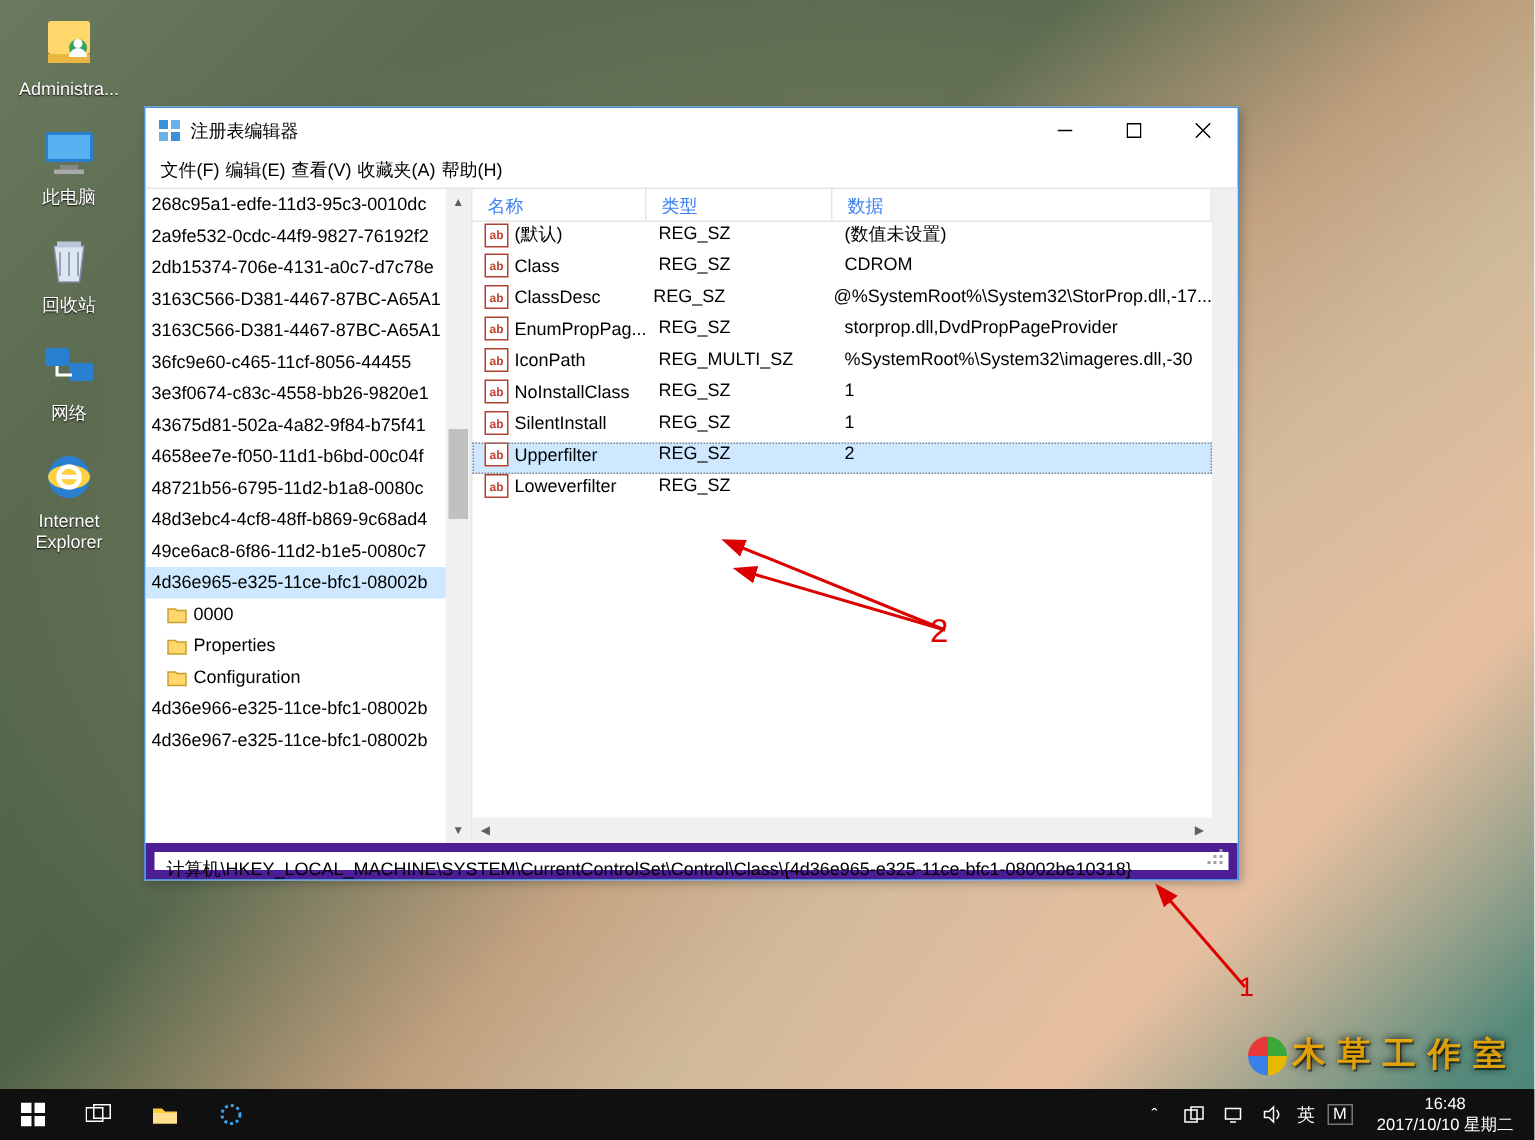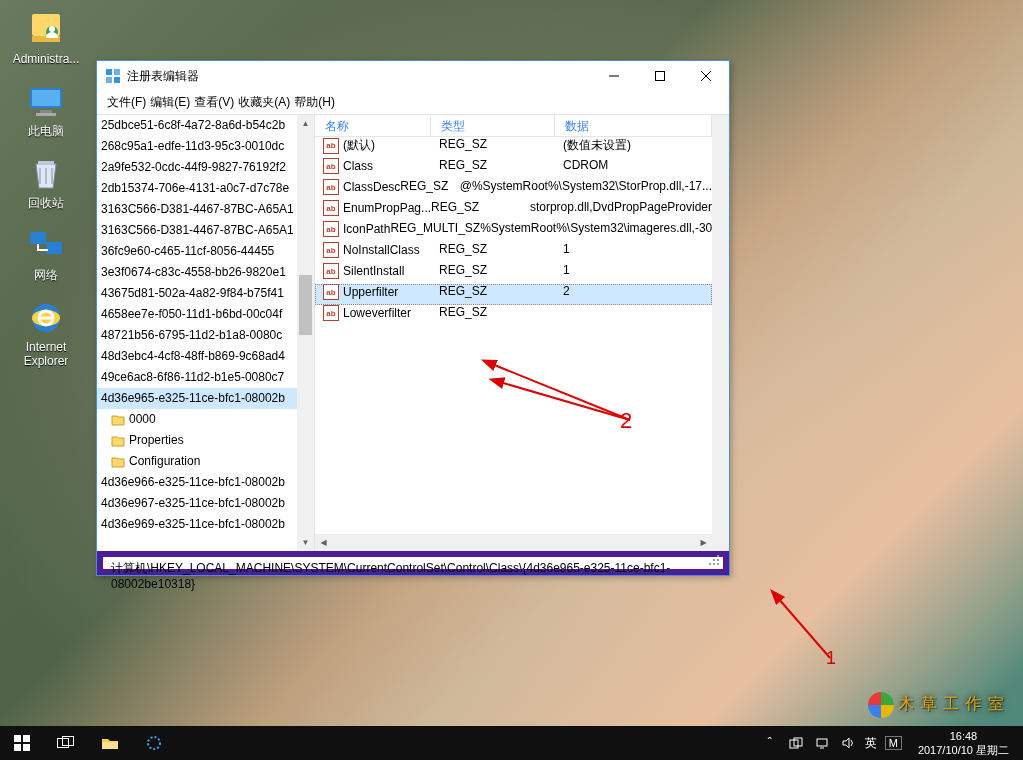--- a/index.html
+++ b/index.html
@@ -4,21 +4,21 @@
 <style>
 * { margin: 0; padding: 0; box-sizing: border-box; font-family: "Microsoft YaHei", "Segoe UI", Tahoma, sans-serif; }
 html, body { width: 1023px; height: 760px; overflow: hidden; }
 .desktop { position: relative; width: 1023px; height: 760px; background: linear-gradient(135deg,#6a7a5f 0%,#5a6a4f 20%, #4e6348 40%, #b89a78 55%, #c8b898 65%, #e8c0a0 80%, #2a7a6f 95%); }
 .desktop::before { content:""; position:absolute; inset:0; background: radial-gradient(1200px 900px at 70% 60%, rgba(230,190,160,.55), rgba(0,0,0,0) 60%); }
 .icon-grid { position: absolute; top: 10px; left: 8px; display: flex; flex-direction: column; gap: 16px; }
 .di { width: 76px; display: flex; flex-direction: column; align-items: center; color: #fff; font-size: 12px; text-align: center; text-shadow: 0 1px 1px #000; }
 .di .g { width: 40px; height: 40px; display:flex; align-items:center; justify-content:center; }
 .di span.label { display:block; margin-top:2px; line-height:14px; }
 
-.window { position:absolute; left:96px; top:60px; width:634px; height:516px; background:#fff; border:1px solid #4a90d9; box-shadow: 2px 2px 6px rgba(0,0,0,.25);}
+.window { position:absolute; left:96px; top:71px; width:730px; height:516px; background:#fff; border:1px solid #4a90d9; box-shadow: 2px 2px 6px rgba(0,0,0,.25);}
 .titlebar { height:30px; display:flex; align-items:center; padding:0 0 0 8px; }
 .titlebar .app-icon { width:16px; height:16px; margin-right:6px; }
 .titlebar .title { font-size:12px; color:#000; flex:1; }
 .win-controls { display:flex; height:30px; }
 .win-controls div { width:46px; display:flex; align-items:center; justify-content:center; font-size:12px; color:#000; }
 
 .menubar { height:24px; display:flex; align-items:center; gap:4px; padding:0 10px; font-size:12px; border-bottom:1px solid #e5e5e5;}
 .menubar .mi { cursor:default; }
 
 .client { position:absolute; top:54px; bottom:24px; left:0; right:0; display:flex; }
@@ -44,21 +44,21 @@
 .hscroll .btn { width:17px; height:17px; display:flex; align-items:center; justify-content:center; font-size:8px; color:#606060;}
 .vscroll { position:absolute; right:0; top:0; bottom:0; width:17px; background:#f0f0f0;}
 
 .status { position:absolute; left:0; right:0; bottom:0; height:24px; border:6px solid #4c1d95; padding:3px 8px; font-size:12px; color:#000; background:#fff; }
 .grip { position:absolute; right:2px; bottom:2px; width:14px; height:14px; }
 
 .arrows { position:absolute; pointer-events:none; }
 
 .annot { position:absolute; color:#d00; font-size:22px; font-family: Arial; }
 
-.watermark { position:absolute; right:18px; bottom:42px; color:rgba(255,180,0,.85); font-size:16px; font-weight:normal; text-shadow:1px 1px 0 rgba(0,0,0,.5),0 0 6px #000; letter-spacing:1px;}
+.watermark { position:absolute; right:18px; bottom:42px; color:rgba(255,180,0,.85); font-size:22px; font-weight:bold; text-shadow:1px 1px 0 rgba(0,0,0,.5),0 0 6px #000; letter-spacing:1px;}
 .wm-logo { display:inline-block; width:26px; height:26px; vertical-align:middle; margin-right:4px; border-radius:50%; background: conic-gradient(#3aa93a 0 90deg,#e8b800 90deg 180deg,#3a80e8 180deg 270deg,#e83a3a 270deg 360deg);}
 
 .taskbar { position:absolute; left:0; right:0; bottom:0; height:34px; background:#101010; display:flex; align-items:center; color:#fff; font-size:12px; }
 .taskbar .tb { width:44px; height:34px; display:flex; align-items:center; justify-content:center; }
 .taskbar .spacer { flex:1; }
 .tray { display:flex; align-items:center; gap:8px; padding-right:6px; }
 .tray .ico { width:18px; height:18px; display:flex; align-items:center; justify-content:center; font-size:12px; }
 .clock { text-align:center; line-height:14px; font-size:11px; padding:2px 8px;}
 .ime { border:1px solid #777; padding:0 3px; font-size:11px;}
 
@@ -161,21 +161,20 @@
       <span class="mi">文件(F)</span>
       <span class="mi">编辑(E)</span>
       <span class="mi">查看(V)</span>
       <span class="mi">收藏夹(A)</span>
       <span class="mi">帮助(H)</span>
     </div>
 
     <div class="client">
       <div class="tree">
         <div class="list" id="tree-list">
-            <div class="row"><span>25dbce51-6c8f-4a72-8a6d-b54c2b</span></div>
             <div class="row"><span>268c95a1-edfe-11d3-95c3-0010dc</span></div>
             <div class="row"><span>2a9fe532-0cdc-44f9-9827-76192f2</span></div>
             <div class="row"><span>2db15374-706e-4131-a0c7-d7c78e</span></div>
             <div class="row"><span>3163C566-D381-4467-87BC-A65A1</span></div>
             <div class="row"><span>3163C566-D381-4467-87BC-A65A1</span></div>
             <div class="row"><span>36fc9e60-c465-11cf-8056-44455</span></div>
             <div class="row"><span>3e3f0674-c83c-4558-bb26-9820e1</span></div>
             <div class="row"><span>43675d81-502a-4a82-9f84-b75f41</span></div>
             <div class="row"><span>4658ee7e-f050-11d1-b6bd-00c04f</span></div>
             <div class="row"><span>48721b56-6795-11d2-b1a8-0080c</span></div>
@@ -201,21 +200,20 @@
             <div class="row"><span class="folder" style="padding-left:10px">
                 <span>
                   <svg viewBox="0 0 14 12">
                     <path d="M1 2 h5 l1 1 h6 v8 h-12 z" fill="#ffd76a" stroke="#c8a030"></path>
                   </svg>
                 </span>
                 <span>Configuration</span>
               </span></div>
             <div class="row"><span>4d36e966-e325-11ce-bfc1-08002b</span></div>
             <div class="row"><span>4d36e967-e325-11ce-bfc1-08002b</span></div>
-            <div class="row"><span>4d36e969-e325-11ce-bfc1-08002b</span></div>
           </div>
         <div class="scroll">
           <div class="btn" style="top:0">▲</div>
           <div class="thumb" style="top:160px; height:60px"></div>
           <div class="btn" style="bottom:0">▼</div>
         </div>
       </div>
 
       <div class="values">
         <div class="vhdr">

